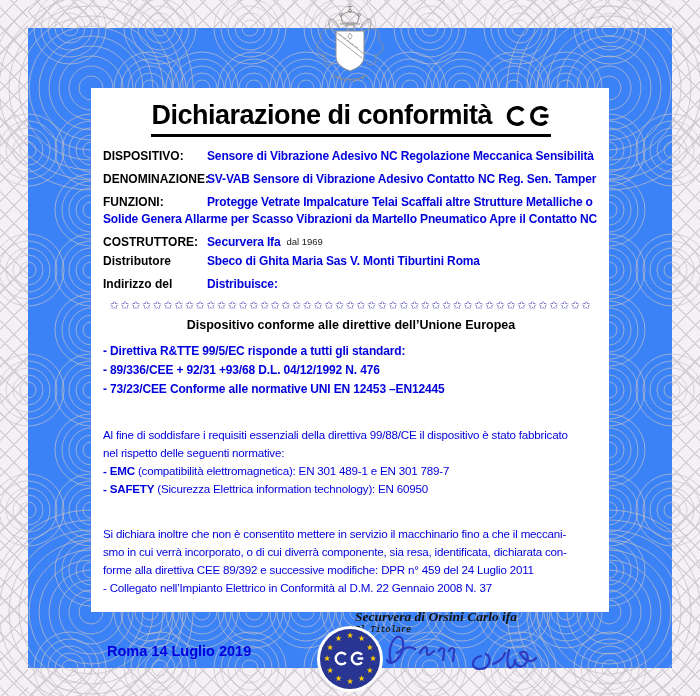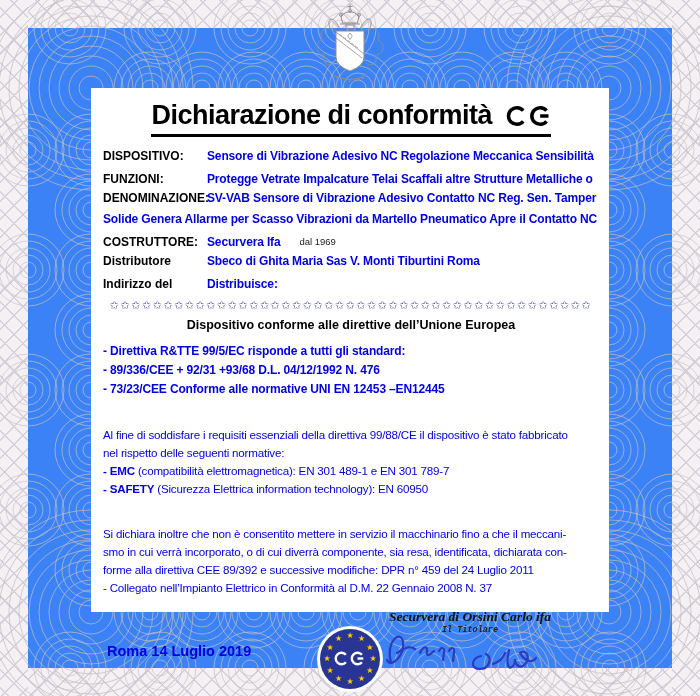--- a/index.html
+++ b/index.html
@@ -28,32 +28,32 @@
   .title-underline{display:inline-block;border-bottom:3px solid #000;padding-bottom:3px;white-space:nowrap;}
   .title-text{font-size:27px;font-weight:bold;color:#000;letter-spacing:-0.5px;}
   .ce-mark{vertical-align:-3px;margin-left:9px;color:#000;}
   .fields{margin-top:10px;}
   .frow{display:flex;font-weight:bold;font-size:12px;line-height:18px;margin-bottom:5px;white-space:nowrap;}
   .frow .lbl{width:104px;flex:none;color:#000;}
   .frow .val{color:#0000dd;letter-spacing:-0.15px;}
   .full-val{color:#0000dd;font-weight:bold;font-size:12px;line-height:18px;margin:-2px 0 5px 0;
     letter-spacing:-0.15px;white-space:nowrap;}
   .tight{margin-bottom:1px;}
-  .small-black{color:#1a1a1a;font-size:9.5px;font-weight:normal;margin-left:19px;}
+  .small-black{color:#1a1a1a;font-size:9.5px;font-weight:normal;margin-left:6px;}
   .star-row{color:#4d4db3;font-size:11px;letter-spacing:1.5px;text-align:center;
     white-space:nowrap;overflow:hidden;margin:6px 0 4px 0;}
   .conf-heading{text-align:center;font-weight:bold;font-size:12.5px;color:#000;margin:6px 0 10px 0;}
   .directives div{color:#0000dd;font-weight:bold;font-size:12px;line-height:19px;
     letter-spacing:-0.15px;white-space:nowrap;}
   .para{margin-top:27px;}
   .para div{color:#0000dd;font-size:11.6px;line-height:18px;letter-spacing:-0.2px;white-space:nowrap;}
   .para .b{font-weight:bold;}
   .footer{position:relative;height:92px;margin-top:10px;}
   .date-place{position:absolute;left:4px;top:36px;color:#0000dd;font-weight:bold;font-size:14.5px;}
-  .sig-block{position:absolute;right:14px;top:2px;width:230px;text-align:center;}
+  .sig-block{position:absolute;right:14px;top:2px;width:230px;text-align:left;}
   .sig-company{font-family:"Liberation Serif",serif;font-weight:bold;font-style:italic;
     font-size:13.5px;color:#111;white-space:nowrap;}
   .sig-role{font-family:Liberation Mono, monospace;font-weight:bold;font-style:italic;
     font-size:8.5px;color:#222;margin-top:0px;}
   .sig-svg{display:block;margin:-12px auto 0 auto;}
   
   .crest{position:absolute;z-index:4;left:309px;top:3px;}
   
   .eu-badge{position:absolute;z-index:4;left:317px;top:626px;width:66px;height:66px;
     border-radius:50%;background:#ffffff;}
@@ -189,27 +189,27 @@
           <path d="M41 13 H51"></path>
         </svg>
       </span>
     </div>
 
     <div class="fields">
       <div class="frow">
         <span class="lbl">DISPOSITIVO:</span>
         <span class="val">Sensore di Vibrazione Adesivo NC Regolazione Meccanica Sensibilità</span>
       </div>
+      <div class="frow">
+        <span class="lbl">DENOMINAZIONE:</span>
+        <span class="val">SV-VAB Sensore di Vibrazione Adesivo Contatto NC Reg. Sen. Tamper</span>
+      </div>
       <div class="frow tight">
         <span class="lbl">FUNZIONI:</span>
         <span class="val">Protegge Vetrate Impalcature Telai Scaffali altre Strutture Metalliche o</span>
-      </div>
-      <div class="frow">
-        <span class="lbl">DENOMINAZIONE:</span>
-        <span class="val">SV-VAB Sensore di Vibrazione Adesivo Contatto NC Reg. Sen. Tamper</span>
       </div>
       <div class="full-val">Solide Genera Allarme per Scasso Vibrazioni da Martello Pneumatico Apre il Contatto NC</div>
       <div class="frow tight">
         <span class="lbl">COSTRUTTORE:</span>
         <span class="val">Securvera Ifa</span>
         <span class="small-black">dal 1969</span>
       </div>
       <div class="frow">
         <span class="lbl">Distributore</span>
         <span class="val">Sbeco di Ghita Maria Sas V. Monti Tiburtini Roma</span>

